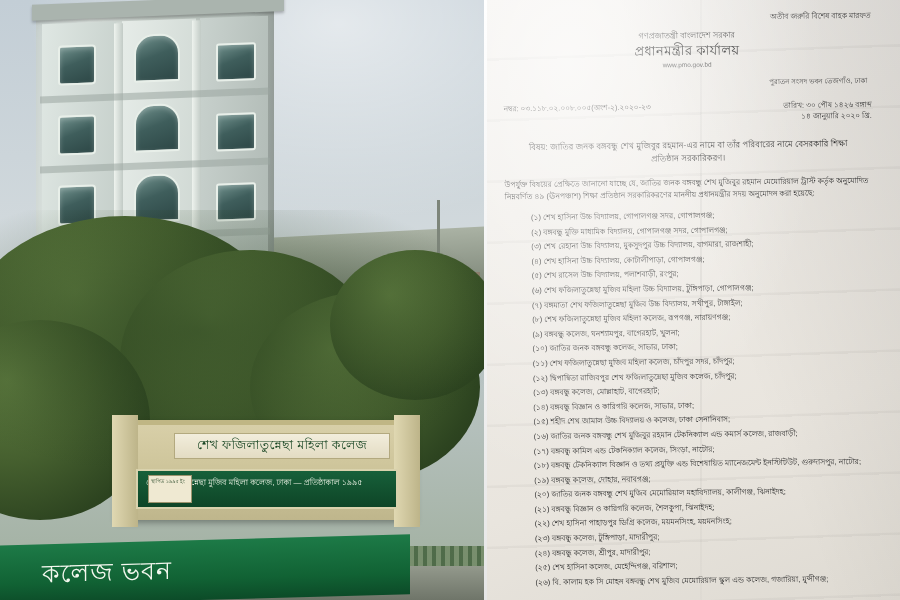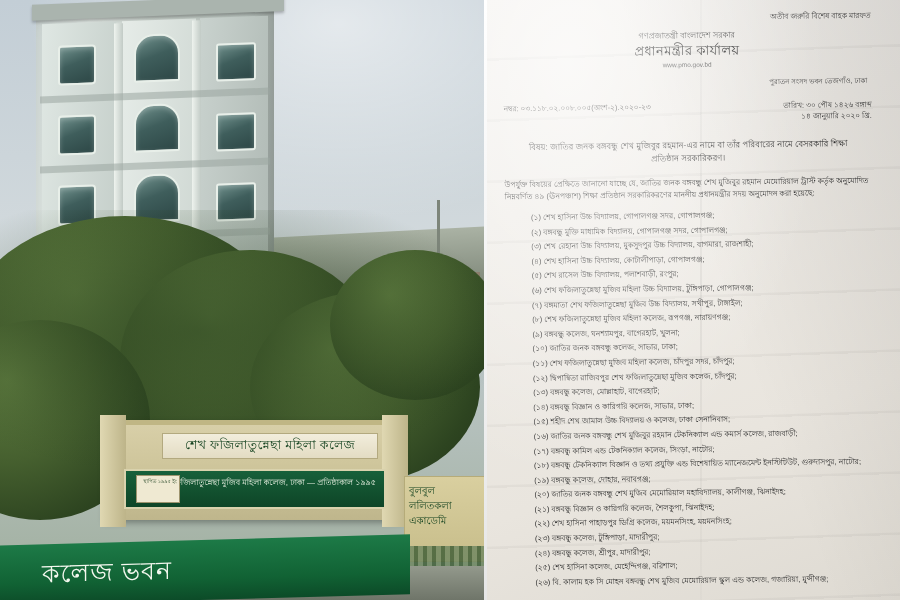--- a/index.html
+++ b/index.html
@@ -115,26 +115,25 @@
   .tree.t5 { left:330px; top:250px; width:170px; height:150px; }
   .tree-shade {
     position:absolute; left:-10px; top:210px; width:520px; height:270px;
     background: radial-gradient(ellipse at 40% 45%, rgba(40,64,30,.55), rgba(40,64,30,0) 70%);
     pointer-events:none;
   }
 
   
   .gate {
     position:absolute;
-    left: 104px; top: 420px;
+    left: 116px; top: 420px;
     width: 300px; height: 100px;
     background: linear-gradient(180deg,#d8cfa8 0%, #cfc69c 40%, #bfb68c 100%);
     border-top: 5px solid #c0b684;
     box-shadow: 0 3px 6px rgba(0,0,0,.3);
-    text-align: right;
   }
   .gate-sign {
     position:absolute; left:58px; top:8px; width:216px; height:26px;
     background: linear-gradient(180deg,#f2eddc,#e3dcc3);
     display:flex; align-items:center; justify-content:center;
     border:1px solid #b3a97f;
   }
   .gate-sign span {
     color:#14421f; font-size:12.5px; letter-spacing:.3px; white-space:nowrap;
   }
@@ -324,25 +323,20 @@
         <span>শেখ ফজিলাতুন্নেছা মহিলা কলেজ</span>
       </div>
       <div class="gate-green">
         <span>শেখ ফজিলাতুন্নেছা মুজিব মহিলা কলেজ, ঢাকা — প্রতিষ্ঠাকাল ১৯৯৫</span>
       </div>
       <div class="plaque">
         <small>স্থাপিত ১৯৯৫ ইং</small>
       </div>
     </div>
 
-    <div class="banner-khaki">
-      <span>বুলবুল</span>
-      <span>ললিতকলা</span>
-      <span>একাডেমি</span>
-    </div>
 
     <div class="road"></div>
     <div class="fence"></div>
     <div class="hoarding">
       <span>কলেজ ভবন</span>
     </div>
   </div>
 
   <div class="seam"></div>
 

